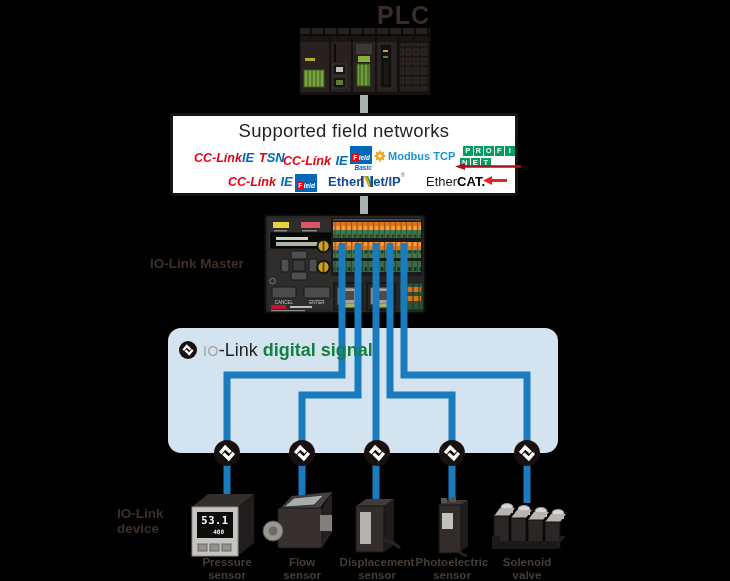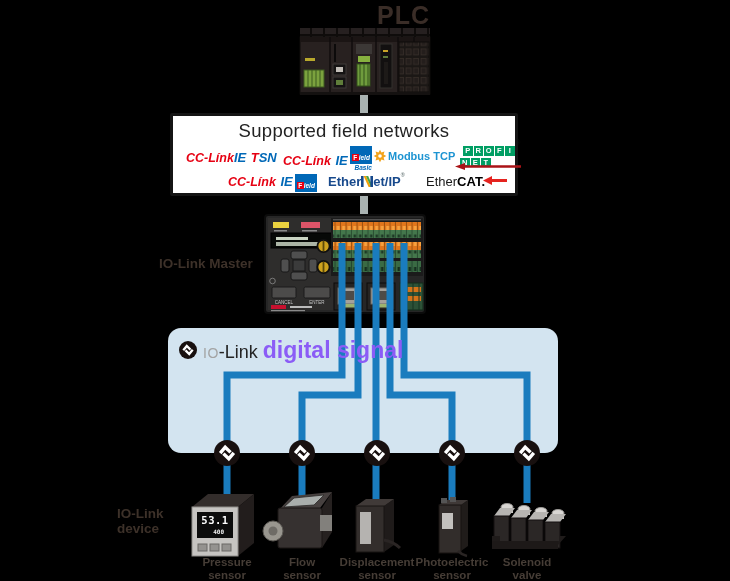--- a/index.html
+++ b/index.html
@@ -32,29 +32,29 @@
   .pn-reg{font-size:6.5px;vertical-align:top;color:#111;}
   .pn-row2{margin-left:-3px;margin-top:1px;}
   .pn-arrow{display:block;margin-top:1px;margin-left:-8px;}
   .enet{color:#17498c;font-size:13px;font-weight:800;}
   .enet-n{vertical-align:-1px;}
   .enet-reg{font-size:5.5px;color:#566;vertical-align:top;}
   .ecat-light{color:#1a1a1a;font-size:13px;font-weight:500;}
   .ecat-bold{color:#000;font-size:13px;font-weight:800;}
   .ecat-arrow{vertical-align:1px;margin-left:-2px;}
   
-  .master-label{left:150px;top:256px;width:112px;text-align:center;font-size:13.5px;font-weight:700;
+  .master-label{left:150px;top:256px;width:112px;text-align:left;font-size:13.5px;font-weight:700;
                 color:#3d3129;z-index:2;}
   
   .blue-box{left:168px;top:328px;width:390px;height:125px;background:#d3e4f0;border-radius:13px;z-index:0;}
   .sig-label{left:179px;top:340px;display:flex;align-items:center;z-index:2;height:20px;}
   .sig-icon{margin-right:6px;}
   .sig-io{font-weight:400;font-size:14px;color:#a3a3a3;letter-spacing:.5px;}
   .sig-link{font-weight:400;font-size:18px;color:#242424;}
-  .sig-rest{font-weight:700;font-size:23px;color:#8b5cf6;margin-left:5px;}
+  .sig-rest{font-weight:700;font-size:18px;color:#15803d;margin-left:5px;}
   
   .grp-label{left:117px;top:506px;font-size:13.5px;font-weight:700;color:#3d3129;line-height:15px;z-index:2;}
   .grp-label span{display:block;}
   .dev-label{position:absolute;top:556px;width:120px;text-align:center;font-size:11.5px;
              font-weight:700;color:#463d36;line-height:12.5px;z-index:2;}
   .dev-label span{display:block;}
   svg text{font-family:"Liberation Sans",sans-serif;}
   .seg{font-family:"DejaVu Sans Mono",monospace;font-weight:bold;}
 </style>
 </head>
@@ -269,21 +269,21 @@
       <polygon points="492,545 558,545 566,536 560,536 560,541 500,541 500,536 492,536" fill="#1f1b1a"></polygon>
       <rect x="492" y="541" width="66" height="8" fill="#1d1918"></rect>
     </g>
   </svg>
 
   <div class="abs plc-label">PLC</div>
 
   <div class="abs net-box">
     <div class="abs net-title">Supported field networks</div>
 
-    <div class="logo" style="left:13px;top:33px">
+    <div class="logo" style="left:21px;top:33px">
       <span class="cc-red">CC-Línk</span><span class="cc-ie">IE</span>
       <span class="tsn-t">T</span><span class="cc-ie">SN</span>
     </div>
 
     <div class="logo" style="left:110px;top:30px">
       <span class="cc-red">CC-Línk</span>
       <span class="cc-ie">IE</span><span class="fblock"><span class="fb-line"><span class="fb-f">F</span><span class="fb-ield">ield</span></span><span class="fb-basic">Basic</span></span>
     </div>
 
     <div class="logo" style="left:200px;top:31px">

